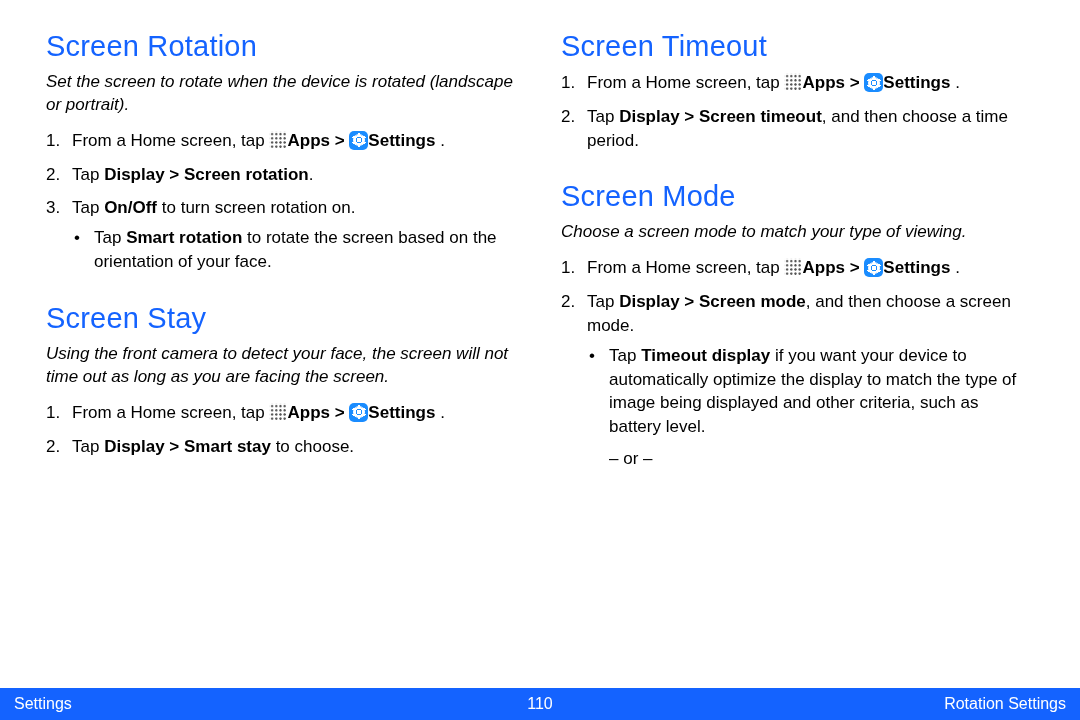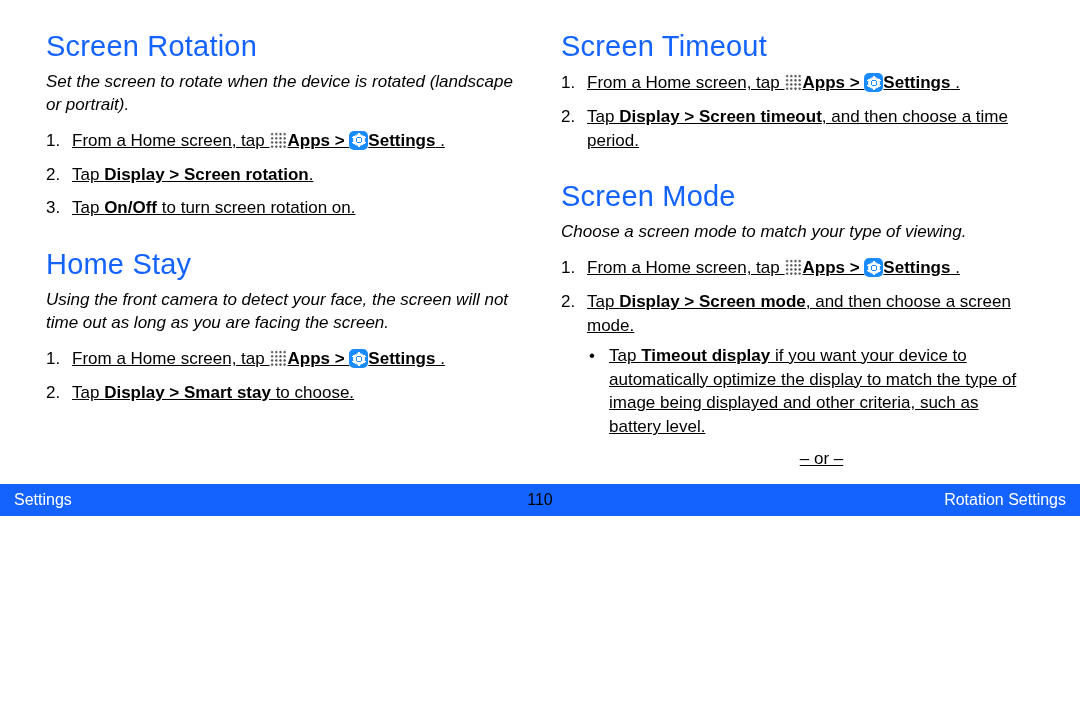--- a/index.html
+++ b/index.html
@@ -1,51 +1,51 @@
 <!DOCTYPE html>
 <html><head>
 <meta charset="utf-8">
 <style>
   * { box-sizing: border-box; margin: 0; padding: 0; }
   html, body { width: 1080px; height: 720px; font-family: Arial, Helvetica, sans-serif; background: #fff; color: #000; }
-  .page { width: 1080px; height: 516px; position: relative; padding: 30px 46px 0 46px; }
+  .page { width: 1080px; height: 720px; position: relative; padding: 30px 46px 0 46px; }
   .columns { display: flex; gap: 42px; }
   .col { flex: 1; min-width: 0; }
   h2 { color: #1463ff; font-weight: 400; font-size: 29px; margin-bottom: 8px; margin-top: 2px; letter-spacing: 0.2px; }
   .col h2:first-child { margin-top: 0; }
   .section + .section { margin-top: 28px; }
   .intro { font-size: 17px; line-height: 1.35; margin-bottom: 12px; font-style: italic; }
-  ol { list-style: none; padding-left: 0; margin-left: 0; text-decoration: underline; }
+  ol { list-style: none; padding-left: 0; margin-left: 0; }
   ol > li { font-size: 17px; line-height: 1.4; padding-left: 26px; position: relative; margin-bottom: 10px; }
   ol > li::before { content: attr(data-num) "."; position: absolute; left: 0; top: 0; }
   ul { list-style: none; padding-left: 0; margin-top: 6px; }
   ul > li { font-size: 17px; line-height: 1.4; padding-left: 22px; position: relative; margin-bottom: 8px; }
   ul > li::before { content: "•"; position: absolute; left: 2px; top: 0; font-size: 17px; }
-  .sub-or { font-size: 17px; margin: 8px 0 8px 0; text-align: center; }
+  .sub-or { font-size: 17px; margin: 8px 0 8px 0; }
   .sub-text { font-size: 17px; line-height: 1.4; margin-bottom: 8px; }
   b { font-weight: 700; }
   .apps-icon { display: inline-block; width: 18px; height: 18px; vertical-align: -3px; position: relative; }
   .apps-icon::before { content: ""; position: absolute; inset: 0;
     background-image: radial-gradient(circle,#555 1px,transparent 1.3px);
     background-size: 4.2px 4.2px; background-position: 1px 1px; }
   .settings-icon { display: inline-block; width: 19px; height: 19px; vertical-align: -4px;
     background: #1a8cff; border-radius: 5px; position: relative; }
   .settings-icon::before { content: ""; position: absolute; top: 50%; left: 50%; width: 12px; height: 12px;
     transform: translate(-50%,-50%); border-radius: 50%;
     background: radial-gradient(circle,#fff 2.2px,#1a8cff 2.3px,#1a8cff 3.4px,#fff 3.5px,#fff 5px,transparent 5.1px);
     box-shadow: 0 0 0 1px #fff inset; }
   .settings-icon::after { content: ""; position: absolute; top: 50%; left: 50%; width: 14px; height: 14px;
     transform: translate(-50%,-50%);
     background: conic-gradient(#fff 0 12deg,transparent 12deg 48deg,#fff 48deg 72deg,transparent 72deg 108deg,#fff 108deg 132deg,transparent 132deg 168deg,#fff 168deg 192deg,transparent 192deg 228deg,#fff 228deg 252deg,transparent 252deg 288deg,#fff 288deg 312deg,transparent 312deg 348deg,#fff 348deg 360deg);
     -webkit-mask: radial-gradient(circle,transparent 4.5px,#000 4.6px,#000 7px,transparent 7.1px);
     mask: radial-gradient(circle,transparent 4.5px,#000 4.6px,#000 7px,transparent 7.1px); }
   .footer { position: absolute; left: 0; right: 0; bottom: 0; height: 32px; background: #1463ff;
     display: flex; align-items: center; justify-content: space-between; padding: 0 14px;
     color: #fff; font-size: 16px; }
-  .footer .center { position: absolute; left: 50%; transform: translateX(-50%); color: #000000; }
+  .footer .center { position: absolute; left: 50%; transform: translateX(-50%); color: #ffffff; }
 </style>
 </head>
 <body>
 
 <div class="page">
   <div class="columns">
 
     <div class="col">
 
       <div class="section">
@@ -53,26 +53,31 @@
         <p class="intro">Set the screen to rotate when the device is rotated (landscape or portrait).</p>
         <ol>
           <li data-num="1">
             <span>From a Home screen, tap </span><span class="apps-icon"></span><b>Apps &gt; </b> <span class="settings-icon"></span><b>Settings</b><span> .</span>
           </li>
           <li data-num="2">
             <span>Tap </span><b>Display &gt; Screen rotation</b><span>.</span>
           </li>
           <li data-num="3">
             <span>Tap </span><b>On/Off</b><span> to turn screen rotation on.</span>
+            <ul>
+              <li>
+                <span>Tap </span><b>Smart rotation</b><span> to rotate the screen based on the orientation of your face.</span>
+              </li>
+            </ul>
           </li>
         </ol>
       </div>
 
       <div class="section">
-        <h2>Home Stay</h2>
+        <h2>Screen Stay</h2>
         <p class="intro">Using the front camera to detect your face, the screen will not time out as long as you are facing the screen.</p>
         <ol>
           <li data-num="1">
             <span>From a Home screen, tap </span><span class="apps-icon"></span><b>Apps &gt; </b> <span class="settings-icon"></span><b>Settings</b><span> .</span>
           </li>
           <li data-num="2">
             <span>Tap </span><b>Display &gt; Smart stay</b><span> to choose.</span>
           </li>
         </ol>
       </div>

